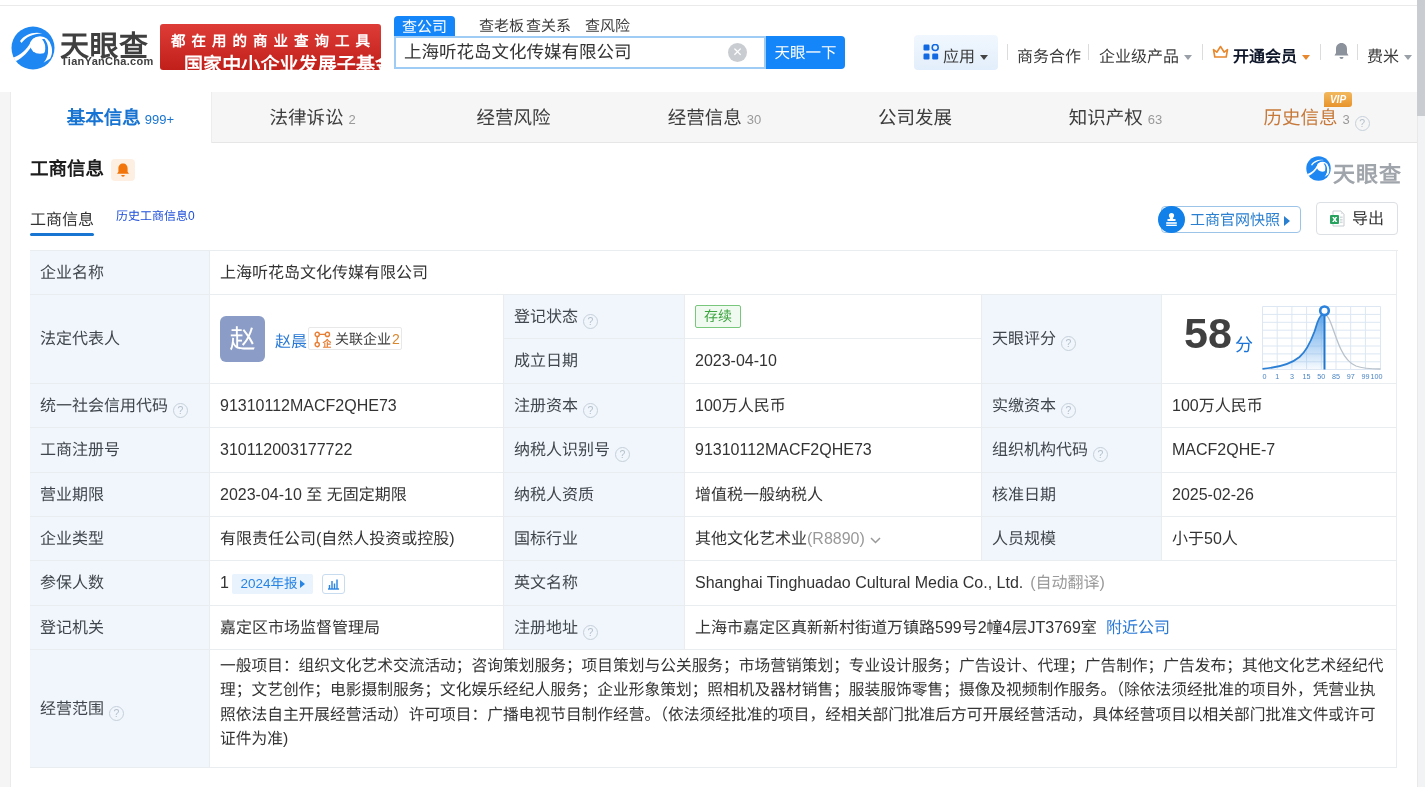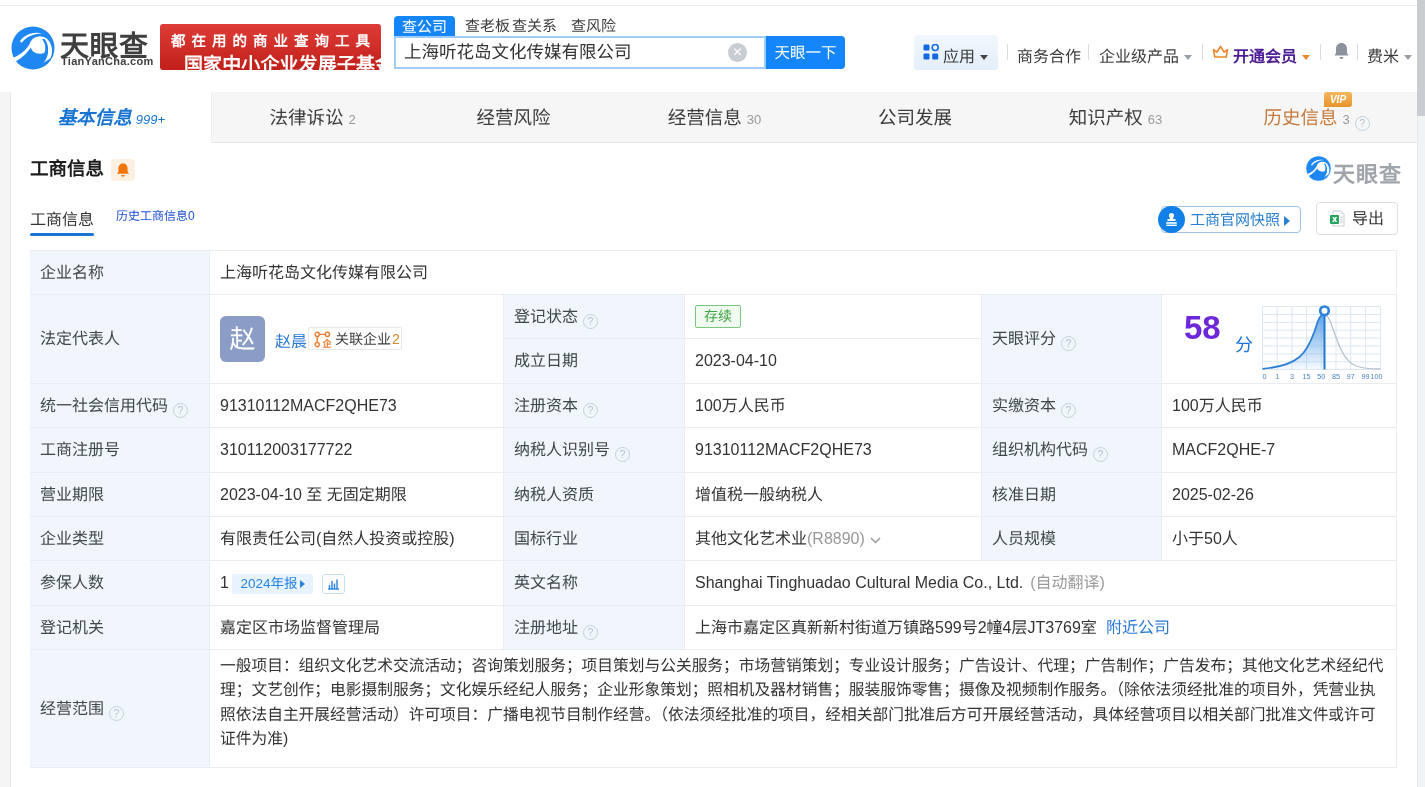--- a/index.html
+++ b/index.html
@@ -41,21 +41,21 @@
 <div class="abs" style="left:60px;top:22px;font-size:29px;font-weight:bold;color:#3f3f3f;letter-spacing:0.5px;">天眼查</div>
 <div class="abs" style="left:61px;top:55px;font-size:11px;font-weight:bold;color:#3f3f3f;letter-spacing:0.3px;">TianYanCha.com</div>
 
 <div class="abs" style="left:160px;top:24px;width:221px;height:46px;border-radius:3px;background:linear-gradient(180deg,#de3c36,#c1201a);color:#fff;font-weight:bold;">
   <div style="position:absolute;left:11px;top:5px;font-size:14.5px;letter-spacing:6px;white-space:nowrap;">都在用的商业查询工具</div>
   <div style="position:absolute;left:24px;top:25px;font-size:19px;letter-spacing:0.1px;white-space:nowrap;">国家中小企业发展子基金旗下机构</div>
 </div>
 
 <div class="abs" style="left:394px;top:16px;width:61px;height:21px;background:#1486fa;border-radius:4px 4px 0 0;color:#fff;font-size:15px;text-align:center;line-height:21px;">查公司</div>
 <div class="abs" style="left:458px;top:16px;height:21px;line-height:20px;font-size:15px;color:#3c3c3c;">
-<span style="margin-left:7px;">查老板</span><span style="margin-left:2px;">查关系</span><span style="margin-left:14px;">查风险</span>
+<span style="margin-left:21px;">查老板</span><span style="margin-left:2px;">查关系</span><span style="margin-left:14px;">查风险</span>
 </div>
 
 <div class="abs" style="left:394px;top:36px;width:372px;height:33px;border:2px solid #9fccf5;background:#fff;"></div>
 <div class="abs" style="left:404px;top:36px;height:33px;line-height:33px;font-size:17.5px;color:#333;">上海听花岛文化传媒有限公司</div>
 <div class="abs" style="left:728px;top:43px;width:19px;height:19px;border-radius:50%;background:#c9ccd1;color:#fff;font-size:12px;text-align:center;line-height:19px;">✕</div>
 <div class="abs" style="left:766px;top:36px;width:79px;height:33px;background:#1486fa;border-radius:0 4px 4px 0;color:#fff;font-size:15.5px;text-align:center;line-height:33px;">天眼一下</div>
 
 <div class="abs" style="left:914px;top:35px;width:84px;height:35px;border-radius:4px;background:linear-gradient(180deg,#f1f7fe,#e2eefb);"></div>
 <svg class="abs" style="left:923px;top:44px;" width="16" height="16" viewBox="0 0 16 16">
 <rect x="0.5" y="0.5" width="6" height="6" rx="1.2" fill="#1269e2"></rect>
@@ -65,32 +65,32 @@
 </svg>
 <div class="abs hitem" style="left:943px;">应用<span class="caret"></span></div>
 <div class="abs sep" style="left:1007px;"></div>
 <div class="abs hitem" style="left:1017px;">商务合作</div>
 <div class="abs sep" style="left:1088px;"></div>
 <div class="abs hitem" style="left:1099px;">企业级产品<span class="caret gray"></span></div>
 <div class="abs sep" style="left:1202px;"></div>
 <svg class="abs" style="left:1212px;top:45px;" width="17" height="15" viewBox="0 0 17 15">
 <path d="M1.5 4.5 L4.8 7.2 L8.5 1.5 L12.2 7.2 L15.5 4.5 L14.2 12 L2.8 12 Z" fill="none" stroke="#e8872b" stroke-width="1.6" stroke-linejoin="round"></path>
 </svg>
-<div class="abs hitem" style="left:1233px;color:#4c1d95;font-weight:bold;">开通会员<span class="caret orange"></span></div>
+<div class="abs hitem" style="left:1233px;color:#0f172a;font-weight:bold;">开通会员<span class="caret orange"></span></div>
 <div class="abs sep" style="left:1320px;"></div>
 <svg class="abs" style="left:1334px;top:42px;" width="15" height="18" viewBox="0 0 15 18">
 <path d="M7.5 1 C 10.8 1 13 3.5 13 7 L13 11 L14.5 13.5 L0.5 13.5 L2 11 L2 7 C 2 3.5 4.2 1 7.5 1 Z" fill="#8b929b"></path>
 <path d="M5.5 15 a 2 2 0 0 0 4 0 Z" fill="#8b929b"></path>
 </svg>
 <div class="abs sep" style="left:1357px;"></div>
 <div class="abs hitem" style="left:1367px;">费米<span class="caret gray"></span></div>
 
 <div class="abs" style="left:0;top:92px;width:1425px;height:51px;background:#f6f6f7;border-bottom:1px solid #e6e6e6;"></div>
 <div class="abs" style="left:11px;top:92px;width:201px;height:51px;background:#fff;border-right:1px solid #ededed;"></div>
-<div class="abs navtab" style="left:11px;width:201px;font-style:italic;"><span style="color:#1874d2;font-weight:bold;">基本信息</span><span style="font-size:13px;color:#1874d2;margin-left:4px;">999+</span></div>
+<div class="abs navtab" style="left:20px;width:201px;"><span style="color:#1874d2;font-weight:bold;">基本信息</span><span style="font-size:13px;color:#1874d2;margin-left:4px;">999+</span></div>
 <div class="abs navtab" style="left:212px;width:201px;">法律诉讼<span class="cnt">2</span></div>
 <div class="abs navtab" style="left:413px;width:201px;">经营风险</div>
 <div class="abs navtab" style="left:614px;width:201px;">经营信息<span class="cnt">30</span></div>
 <div class="abs navtab" style="left:815px;width:200px;">公司发展</div>
 <div class="abs navtab" style="left:1015px;width:201px;">知识产权<span class="cnt">63</span></div>
 <div class="abs navtab" style="left:1216px;width:201px;"><span style="color:#c7793a;">历史信息</span><span class="cnt">3</span><span class="qmark">?</span></div>
 <div class="abs" style="left:1324px;top:92px;width:28px;height:15px;background:linear-gradient(180deg,#f2b95e,#e8932b);border-radius:3px 3px 3px 0;color:#fff;font-size:10px;font-weight:bold;font-style:italic;text-align:center;line-height:15px;">VIP</div>
 
 <div class="abs" style="left:0;top:92px;width:11px;height:695px;background:#f5f5f6;border-right:1px solid #ebebeb;"></div>
 <div class="abs" style="left:1417px;top:0;width:8px;height:787px;background:#f2f3f4;border-left:1px solid #e9e9e9;"></div>
@@ -177,21 +177,21 @@
 <div class="cell lbl" style="left:504px;top:339px;width:181px;height:45px;font-family:Liberation Serif, serif;">
       <span class="ctext" style="line-height:44px;">成立日期</span>
     </div>
 <div class="cell val" style="left:685px;top:339px;width:297px;height:45px;">
       <span class="ctext" style="line-height:44px;">2023-04-10</span>
     </div>
 <div class="cell lbl" style="left:982px;top:295px;width:180px;height:89px;">
       <span class="ctext" style="line-height:88px;">天眼评分<span class="qmark">?</span></span>
     </div>
 <div class="cell val" style="left:1162px;top:295px;width:235px;height:89px;">
-  <span style="position:absolute;left:22px;top:14px;font-size:33px;font-weight:bold;color:#6d28d9;">58</span>
+  <span style="position:absolute;left:22px;top:14px;font-size:43px;font-weight:bold;color:#404040;">58</span>
   <span style="position:absolute;left:73px;top:35px;font-size:18px;color:#1a73d9;">分</span>
   <svg style="position:absolute;left:100px;top:7px;" width="121" height="80" viewBox="0 0 121 80">
     <defs>
       <linearGradient id="bg1" x1="0" y1="0" x2="0" y2="1">
         <stop offset="0" stop-color="#4f9ce8" stop-opacity="0.9"></stop>
         <stop offset="1" stop-color="#4f9ce8" stop-opacity="0.05"></stop>
       </linearGradient>
     </defs>
     <g stroke="#dce7f3" stroke-width="1">
       <path d="M0.5 4.5 H118.5 M0.5 12.4 H118.5 M0.5 20.3 H118.5 M0.5 28.2 H118.5 M0.5 36.1 H118.5 M0.5 44 H118.5 M0.5 51.9 H118.5 M0.5 59.8 H118.5 M0.5 67.5 H118.5"></path>

